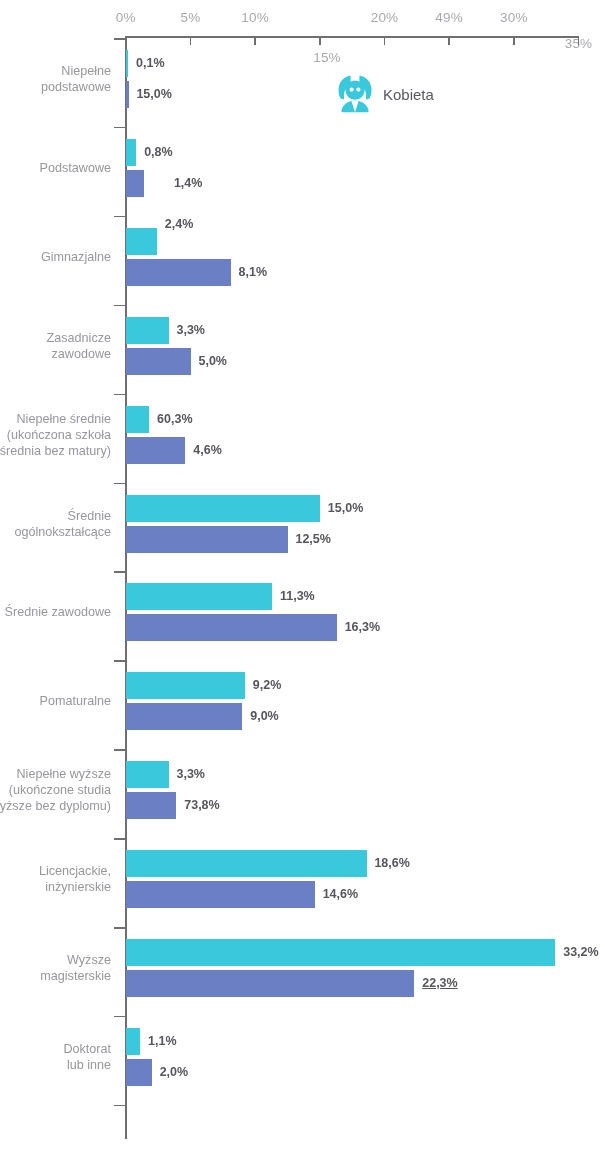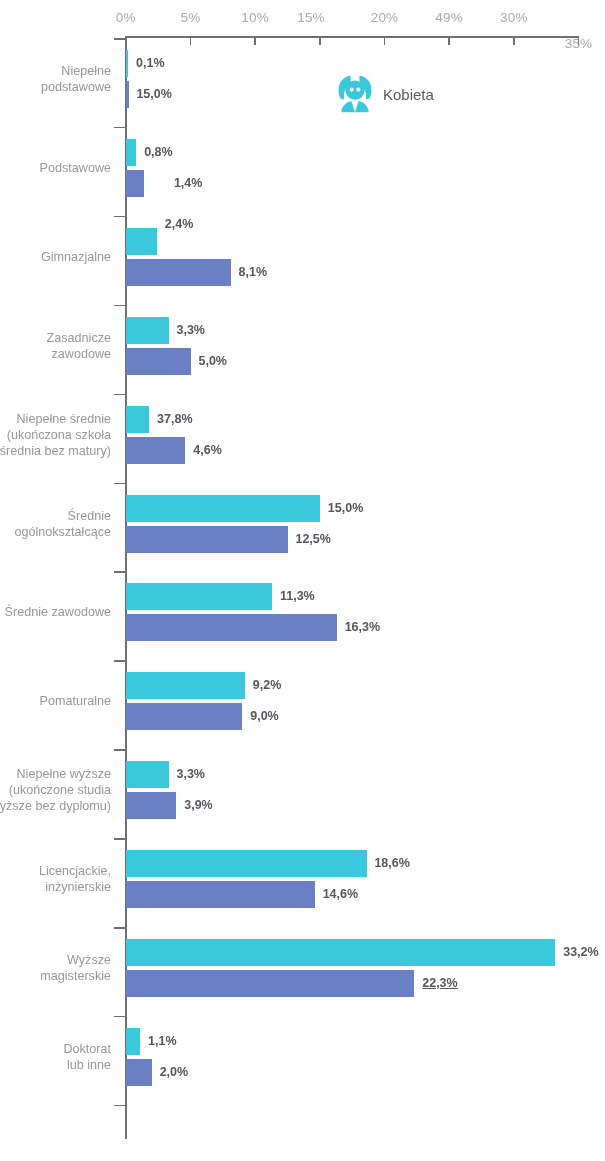--- a/index.html
+++ b/index.html
@@ -124,21 +124,21 @@
 </style>
 </head>
 <body>
 
 <div id="chart-root">
 
   <div id="x-axis-labels">
       <div class="x-tick-label" style="left: 125.8px;">0%</div>
       <div class="x-tick-label" style="left: 190.471px;">5%</div>
       <div class="x-tick-label" style="left: 255.143px;">10%</div>
-      <div class="x-tick-label" style="left: 311px;">15%</div>
+      <div class="x-tick-label" style="left: 327px; margin-top: 40px;">15%</div>
       <div class="x-tick-label" style="left: 384.486px;">20%</div>
       <div class="x-tick-label" style="left: 449.157px;">49%</div>
       <div class="x-tick-label" style="left: 513.829px;">30%</div>
       <div class="x-tick-label" style="left: 578.5px; margin-top: 26px;">35%</div>
     </div>
 
   <div id="axis-top-line"></div>
   <div id="axis-vertical-line"></div>
 
   <div id="ticks-layer">
@@ -198,39 +198,39 @@
       <div class="bar-value" style="top: 169.9px; left: 151.908px; margin-left: 22px;">1,4%</div>
       <div class="bar female" style="top: 227.8px; width: 31.0423px; background: rgb(58, 201, 220);"></div>
       <div class="bar-value" style="top: 211px; left: 164.842px;">2,4%</div>
       <div class="bar male" style="top: 258.8px; width: 104.768px; background: rgb(107, 127, 197);"></div>
       <div class="bar-value" style="top: 258.8px; left: 238.568px;">8,1%</div>
       <div class="bar female" style="top: 316.7px; width: 42.6831px; background: rgb(58, 201, 220);"></div>
       <div class="bar-value" style="top: 316.7px; left: 176.483px;">3,3%</div>
       <div class="bar male" style="top: 347.7px; width: 64.6714px; background: rgb(107, 127, 197);"></div>
       <div class="bar-value" style="top: 347.7px; left: 198.471px;">5,0%</div>
       <div class="bar female" style="top: 405.6px; width: 23.2817px; background: rgb(58, 201, 220);"></div>
-      <div class="bar-value" style="top: 405.6px; left: 157.082px;">37,8%</div>
+      <div class="bar-value" style="top: 405.6px; left: 157.082px;">60,3%</div>
       <div class="bar male" style="top: 436.6px; width: 59.4977px; background: rgb(107, 127, 197);"></div>
       <div class="bar-value" style="top: 436.6px; left: 193.298px;">4,6%</div>
       <div class="bar female" style="top: 494.5px; width: 194.014px; background: rgb(58, 201, 220);"></div>
       <div class="bar-value" style="top: 494.5px; left: 327.814px;">15,0%</div>
       <div class="bar male" style="top: 525.5px; width: 161.679px; background: rgb(107, 127, 197);"></div>
       <div class="bar-value" style="top: 525.5px; left: 295.479px;">12,5%</div>
       <div class="bar female" style="top: 583.4px; width: 146.157px; background: rgb(58, 201, 220);"></div>
       <div class="bar-value" style="top: 583.4px; left: 279.957px;">11,3%</div>
       <div class="bar male" style="top: 614.4px; width: 210.829px; background: rgb(107, 127, 197);"></div>
       <div class="bar-value" style="top: 614.4px; left: 344.629px;">16,3%</div>
       <div class="bar female" style="top: 672.3px; width: 118.995px; background: rgb(58, 201, 220);"></div>
       <div class="bar-value" style="top: 672.3px; left: 252.795px;">9,2%</div>
       <div class="bar male" style="top: 703.3px; width: 116.409px; background: rgb(107, 127, 197);"></div>
       <div class="bar-value" style="top: 703.3px; left: 250.209px;">9,0%</div>
       <div class="bar female" style="top: 761.2px; width: 42.6831px; background: rgb(58, 201, 220);"></div>
       <div class="bar-value" style="top: 761.2px; left: 176.483px;">3,3%</div>
       <div class="bar male" style="top: 792.2px; width: 50.4437px; background: rgb(107, 127, 197);"></div>
-      <div class="bar-value" style="top: 792.2px; left: 184.244px;">3,9%</div>
+      <div class="bar-value" style="top: 792.2px; left: 184.244px;">73,8%</div>
       <div class="bar female" style="top: 850.1px; width: 240.578px; background: rgb(58, 201, 220);"></div>
       <div class="bar-value" style="top: 850.1px; left: 374.378px;">18,6%</div>
       <div class="bar male" style="top: 881.1px; width: 188.841px; background: rgb(107, 127, 197);"></div>
       <div class="bar-value" style="top: 881.1px; left: 322.641px;">14,6%</div>
       <div class="bar female" style="top: 939px; width: 429.418px; background: rgb(58, 201, 220);"></div>
       <div class="bar-value" style="top: 939px; left: 563.218px;">33,2%</div>
       <div class="bar male" style="top: 970px; width: 288.435px; background: rgb(107, 127, 197);"></div>
       <div class="bar-value" style="top: 970px; left: 422.235px; text-decoration: underline;">22,3%</div>
       <div class="bar female" style="top: 1027.9px; width: 14.2277px; background: rgb(58, 201, 220);"></div>
       <div class="bar-value" style="top: 1027.9px; left: 148.028px;">1,1%</div>

